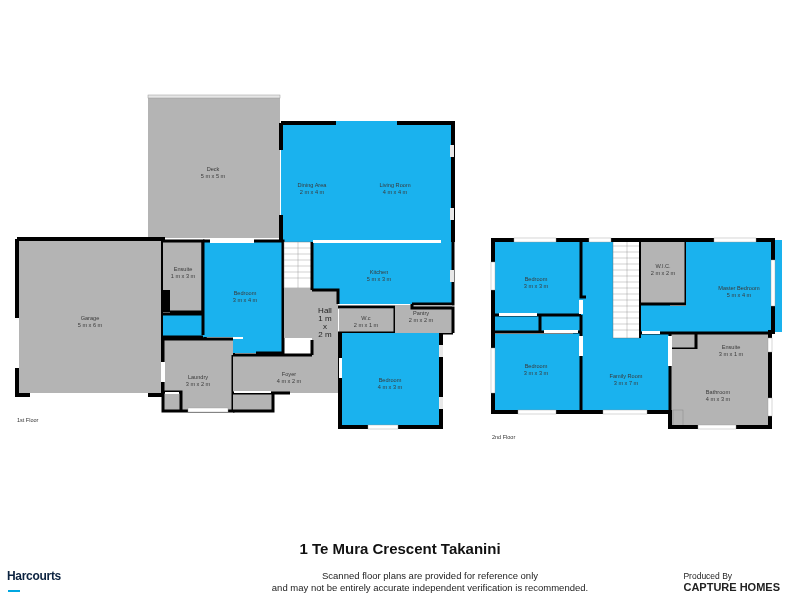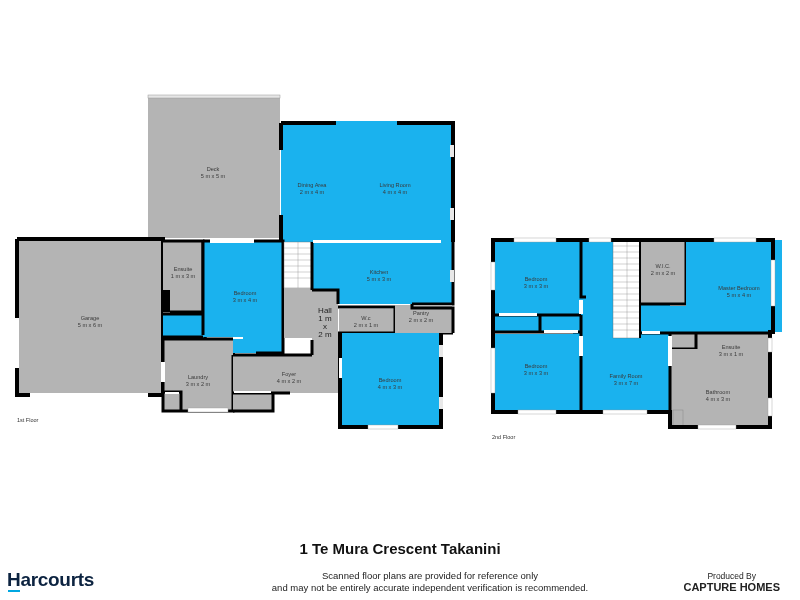--- a/index.html
+++ b/index.html
@@ -3,23 +3,23 @@
 <meta charset="utf-8">
 <style>
   html, body { margin:0; padding:0; background:#ffffff; }
   body { width:800px; height:600px; position:relative; overflow:hidden; font-family:"Liberation Sans", sans-serif; }
   #plans { position:absolute; left:0; top:0; width:800px; height:530px; }
   .room-label { font-family:"Liberation Sans", sans-serif; font-size:5.6px; fill:#3a3a3a; text-anchor:middle; }
   .hall-label { font-family:"Liberation Sans", sans-serif; font-size:8px; fill:#222; text-anchor:middle; }
   .floor-label { font-family:"Liberation Sans", sans-serif; font-size:5.5px; fill:#333; }
   .title { position:absolute; left:0; width:800px; top:540px; text-align:center; font-weight:bold; font-size:15px; color:#111; }
   .disclaimer { position:absolute; left:0; width:860px; top:570px; text-align:center; font-size:9.5px; color:#222; line-height:12px; }
-  .logo { position:absolute; left:7px; top:569px; font-size:19px; font-weight:bold; color:#0c2340; letter-spacing:-0.3px; }
+  .logo { position:absolute; left:7px; top:569px; font-size:12px; font-weight:bold; color:#0c2340; letter-spacing:-0.3px; }
   .logo-bar { position:absolute; left:8px; top:590px; width:12px; height:2px; background:#00a7e1; }
-  .producer { position:absolute; right:20px; top:571px; text-align:center; font-size:8.5px; color:#222; line-height:11px;margin-left:20px; }
+  .producer { position:absolute; right:20px; top:571px; font-size:8.5px; color:#222; line-height:11px;margin-left:20px; }
   .producer b { font-size:11px; }
 </style>
 </head>
 <body>
 
 <svg id="plans" viewBox="0 0 800 530" xmlns="http://www.w3.org/2000/svg">
 
   <g>
 
     <rect x="148" y="96" width="132" height="142" fill="#b4b4b4"></rect>

